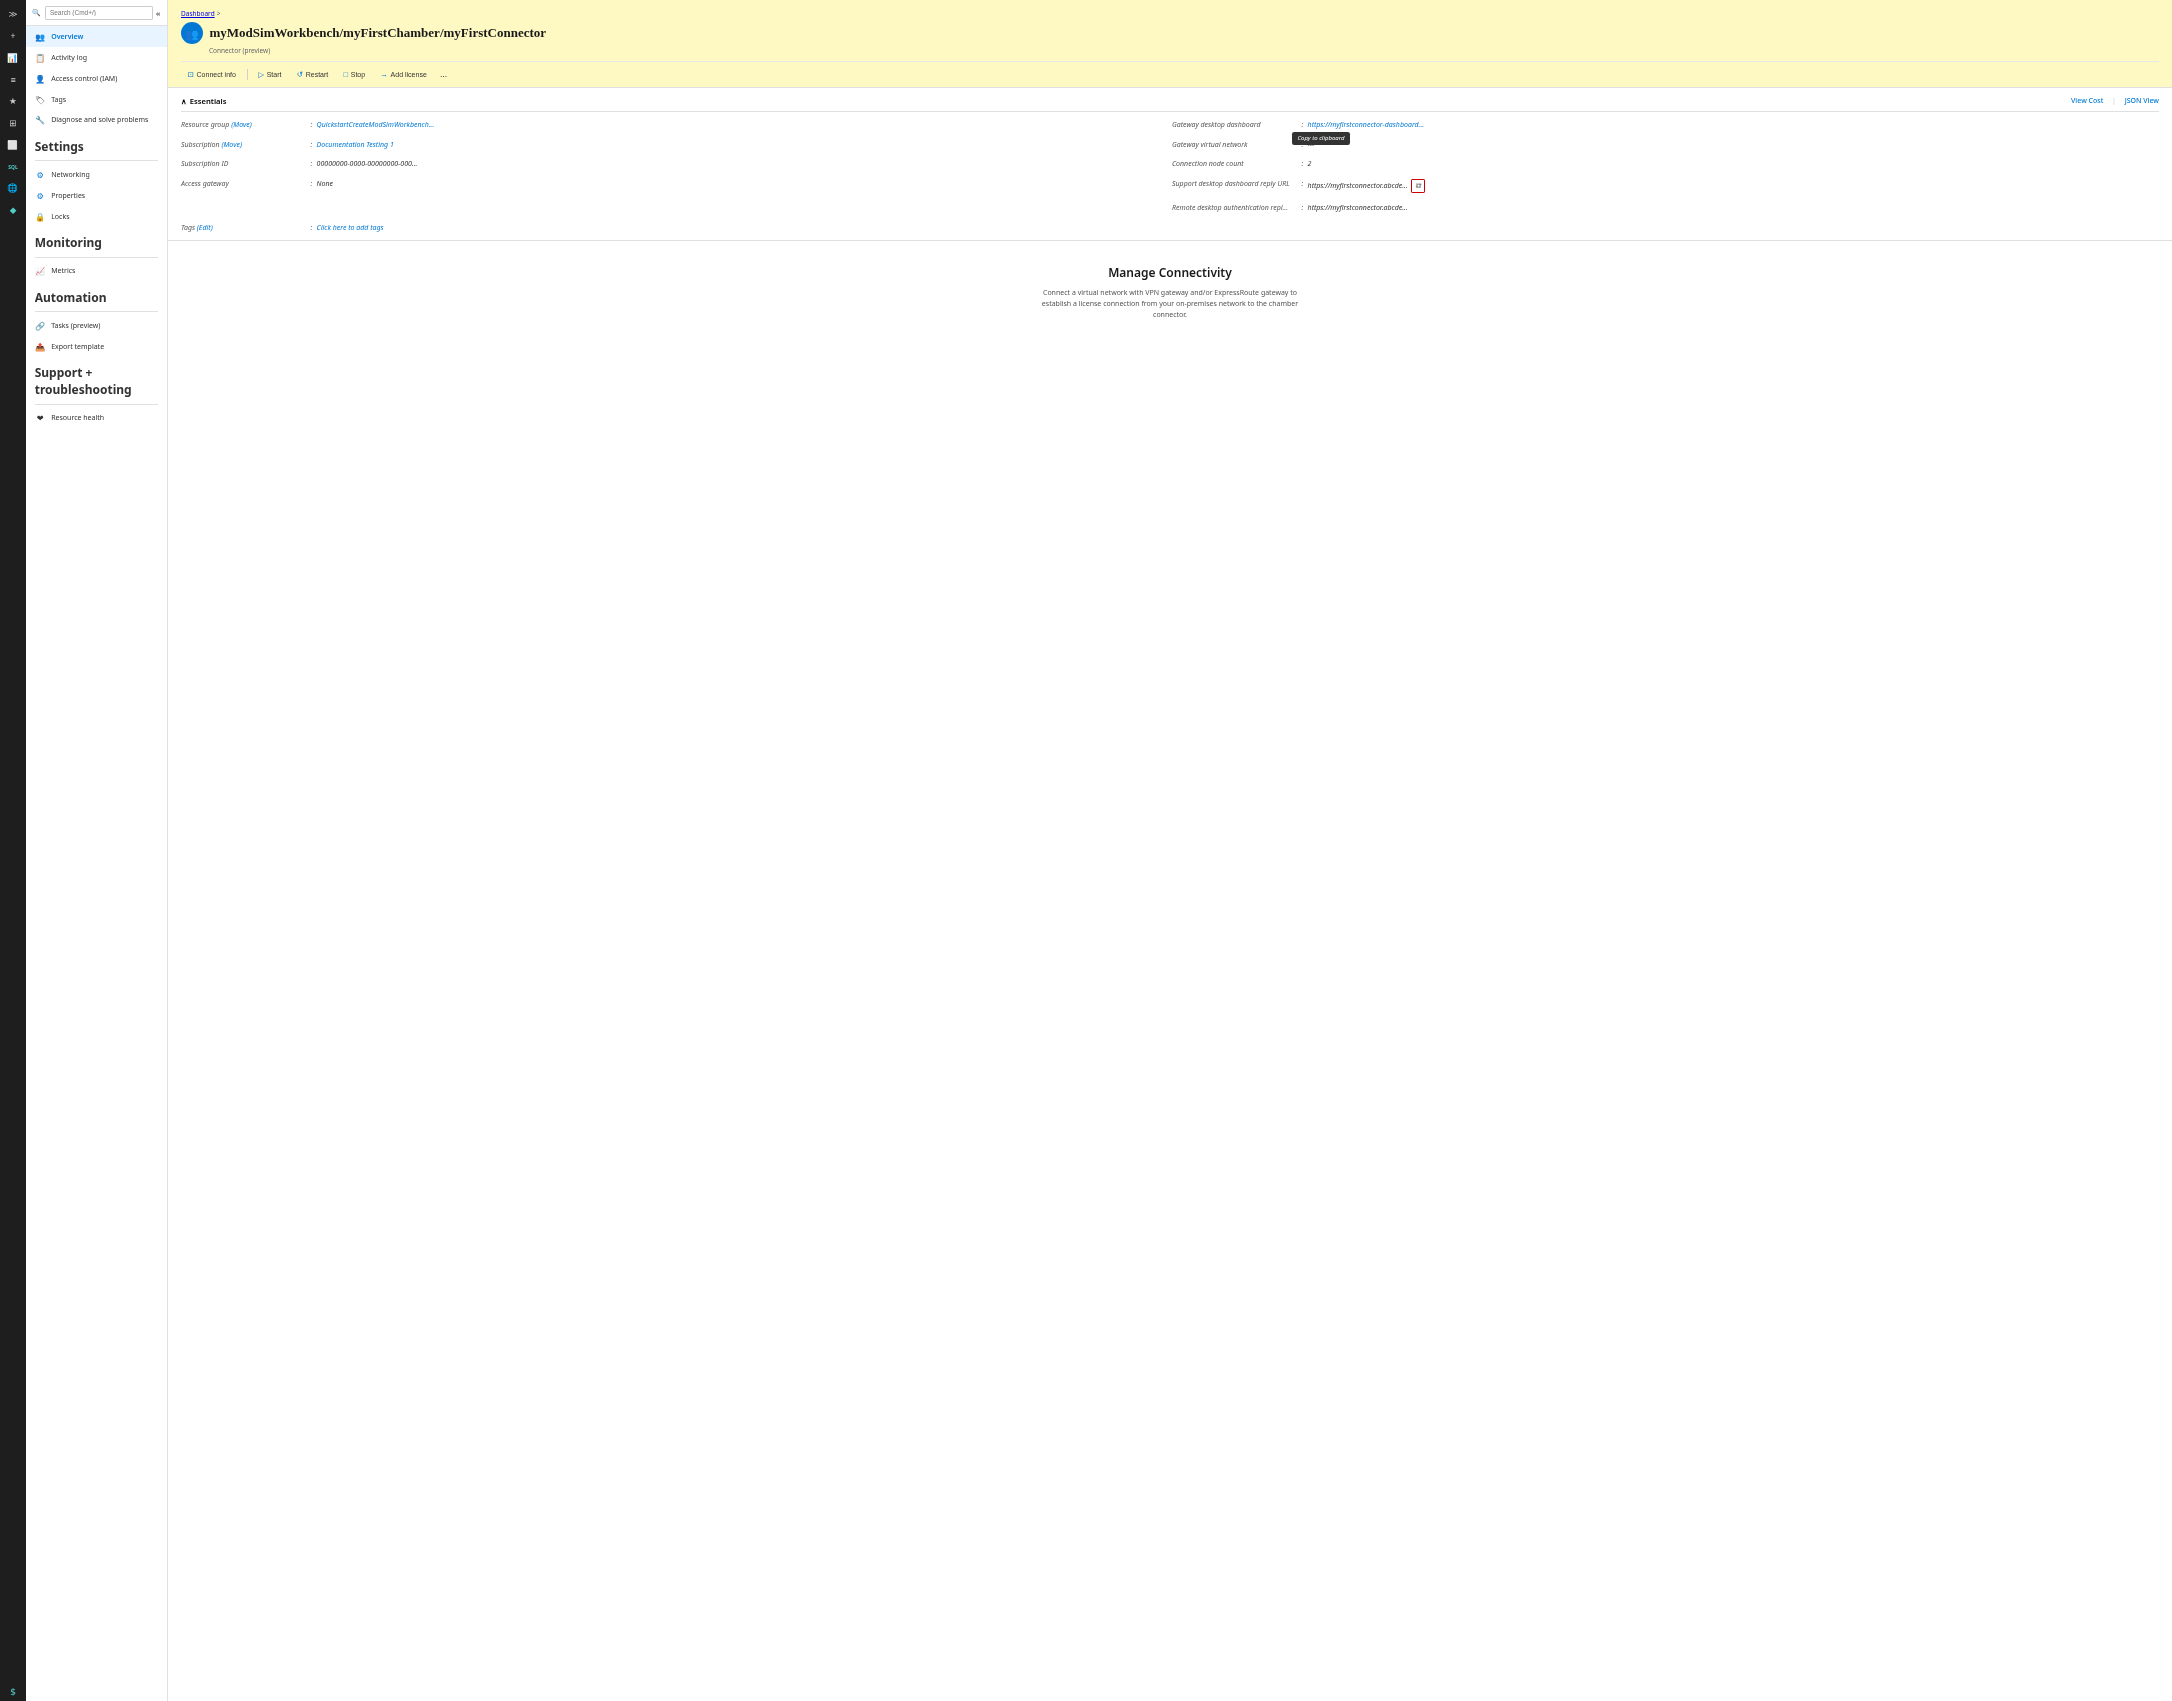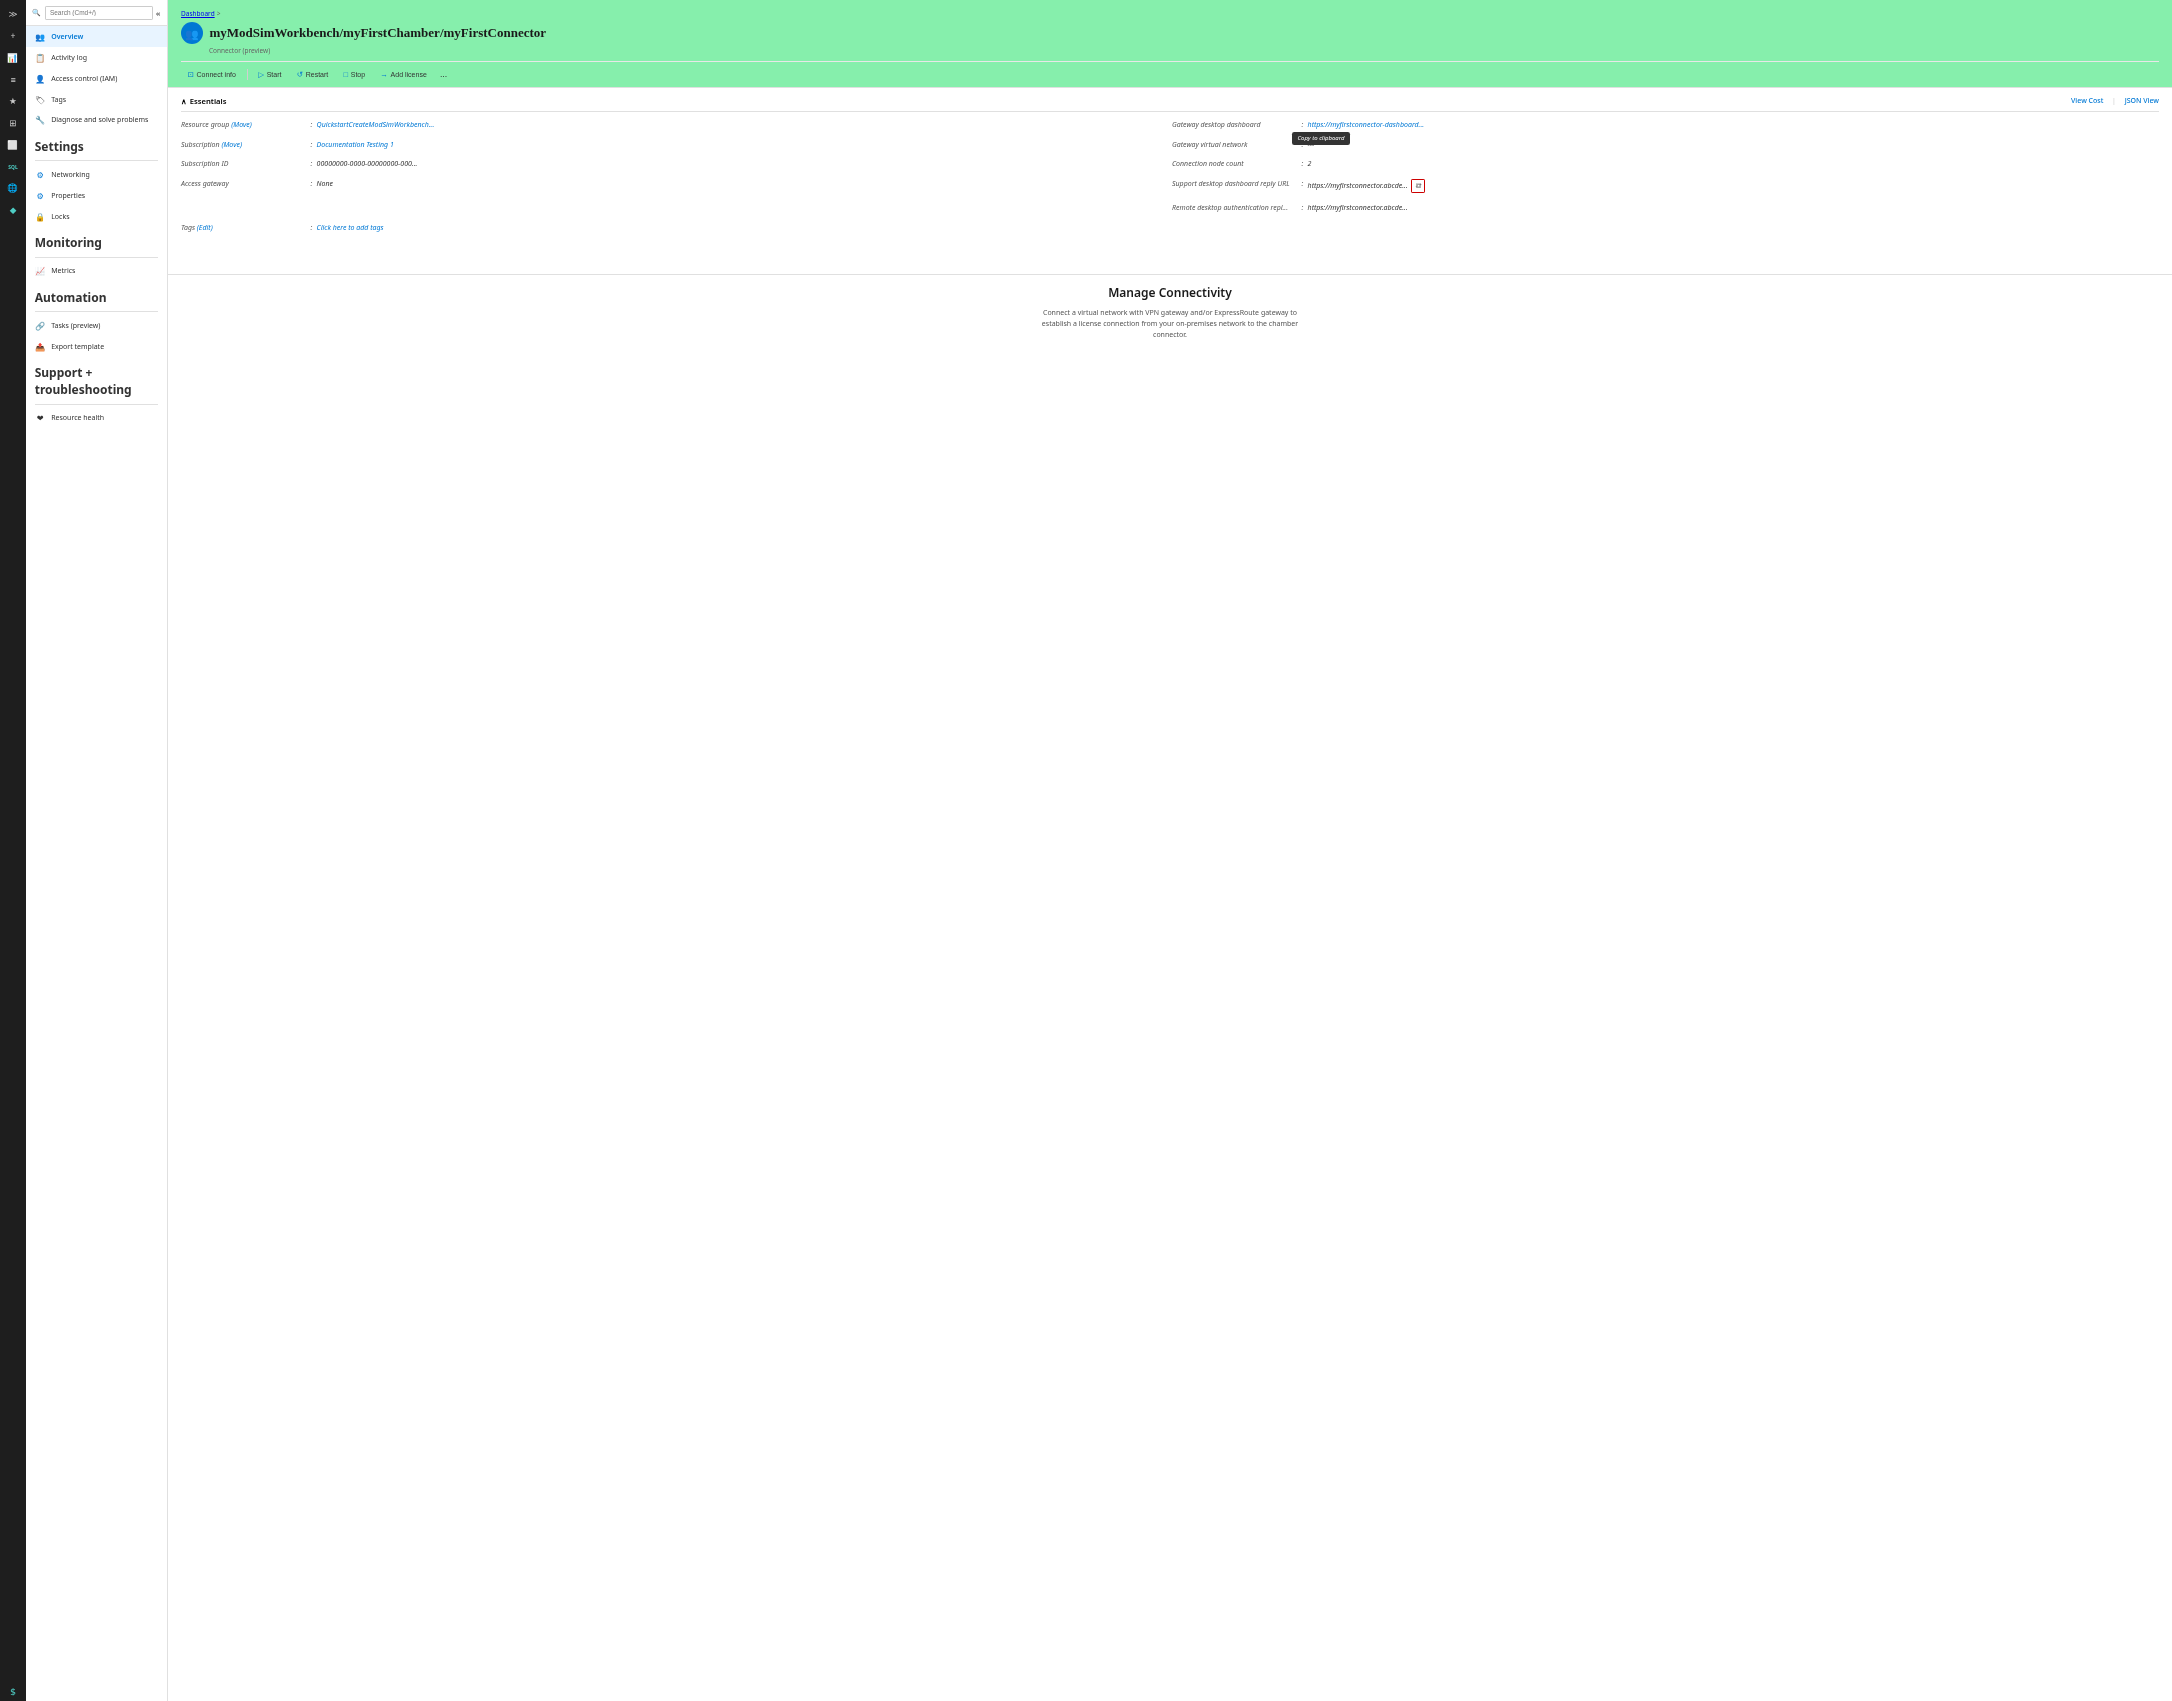--- a/index.html
+++ b/index.html
@@ -85,21 +85,21 @@
       flex: 1;
       display: flex;
       flex-direction: column;
       overflow: hidden;
       background: #fff;
     }
 
     
     .header {
       padding: 8.7px 13px 0 13px;
-      background: #86efac;
+      background: #fef9c3;
       border-bottom: 0.5px solid #e0e0e0;
     }
     .breadcrumb {
       font-size: 6.5px;
       color: #0078d4;
       margin-bottom: 4.4px;
       display: flex;
       align-items: center;
       gap: 2.2px;
     }
@@ -231,24 +231,23 @@
     .see-less {
       color: #0078d4;
       cursor: pointer;
       font-size: 7px;
       padding: 4.4px 0 8.7px 0;
       display: block;
     }
 
     
     .manage-section {
-      padding: 9px 13px;
+      padding: 23px 13px;
       text-align: center;
       border-top: 0.5px solid #e0e0e0;
-      margin-top: 34px;
     }
     .manage-title {
       font-size: 12px;
       font-weight: 600;
       color: #1a1a1a;
       margin-bottom: 6.5px;
     }
     .manage-desc {
       font-size: 7px;
       color: #555;

